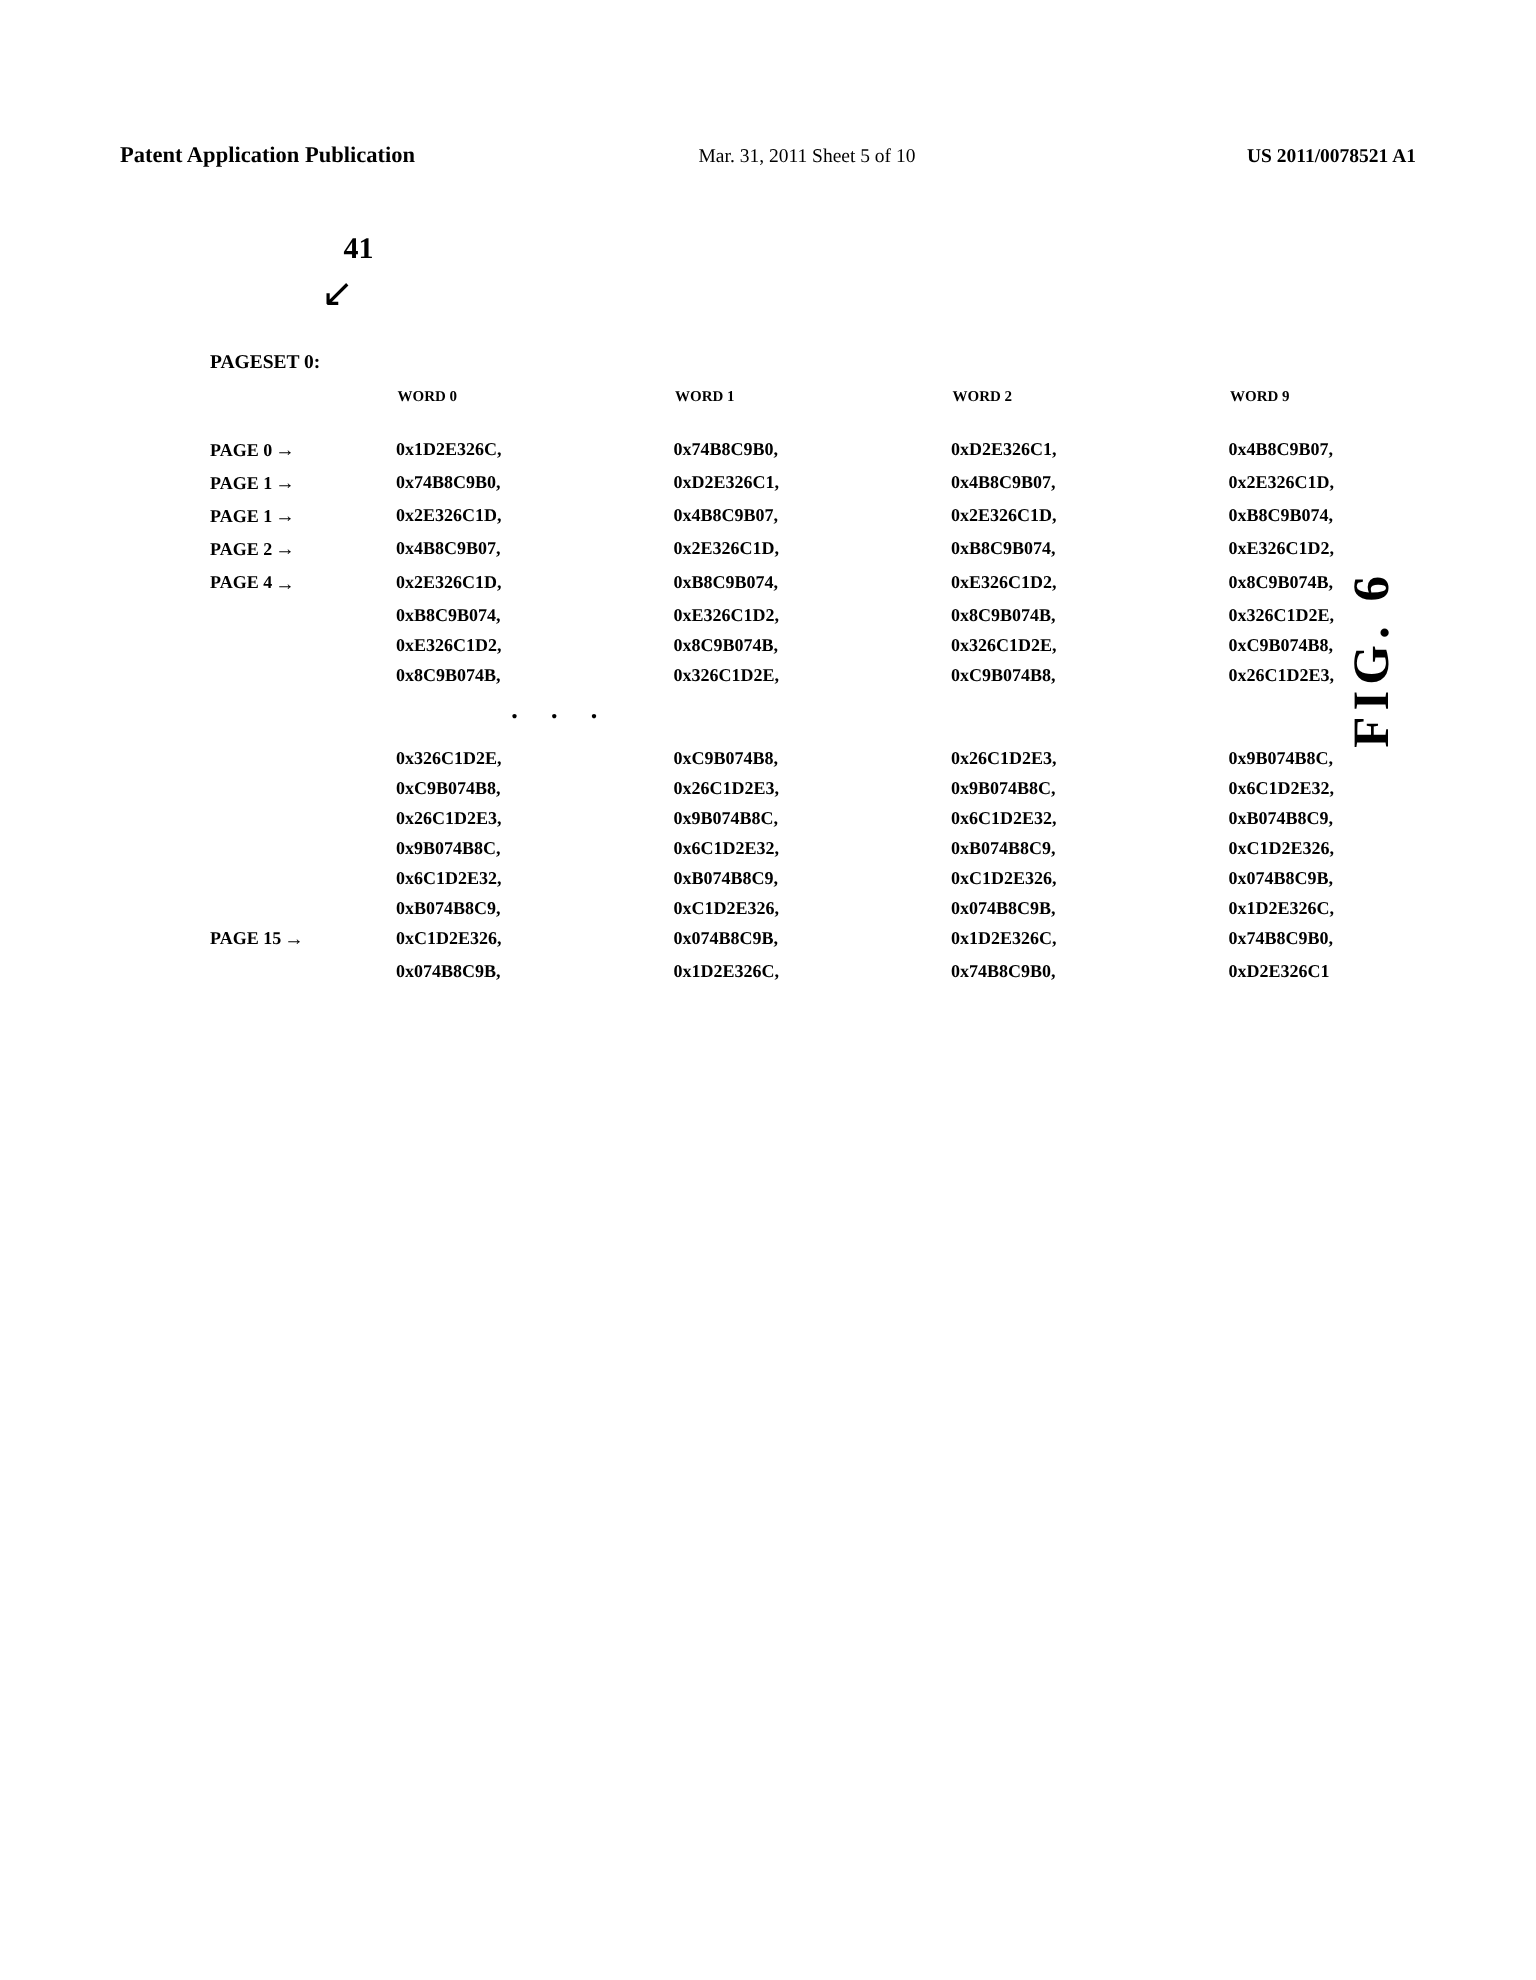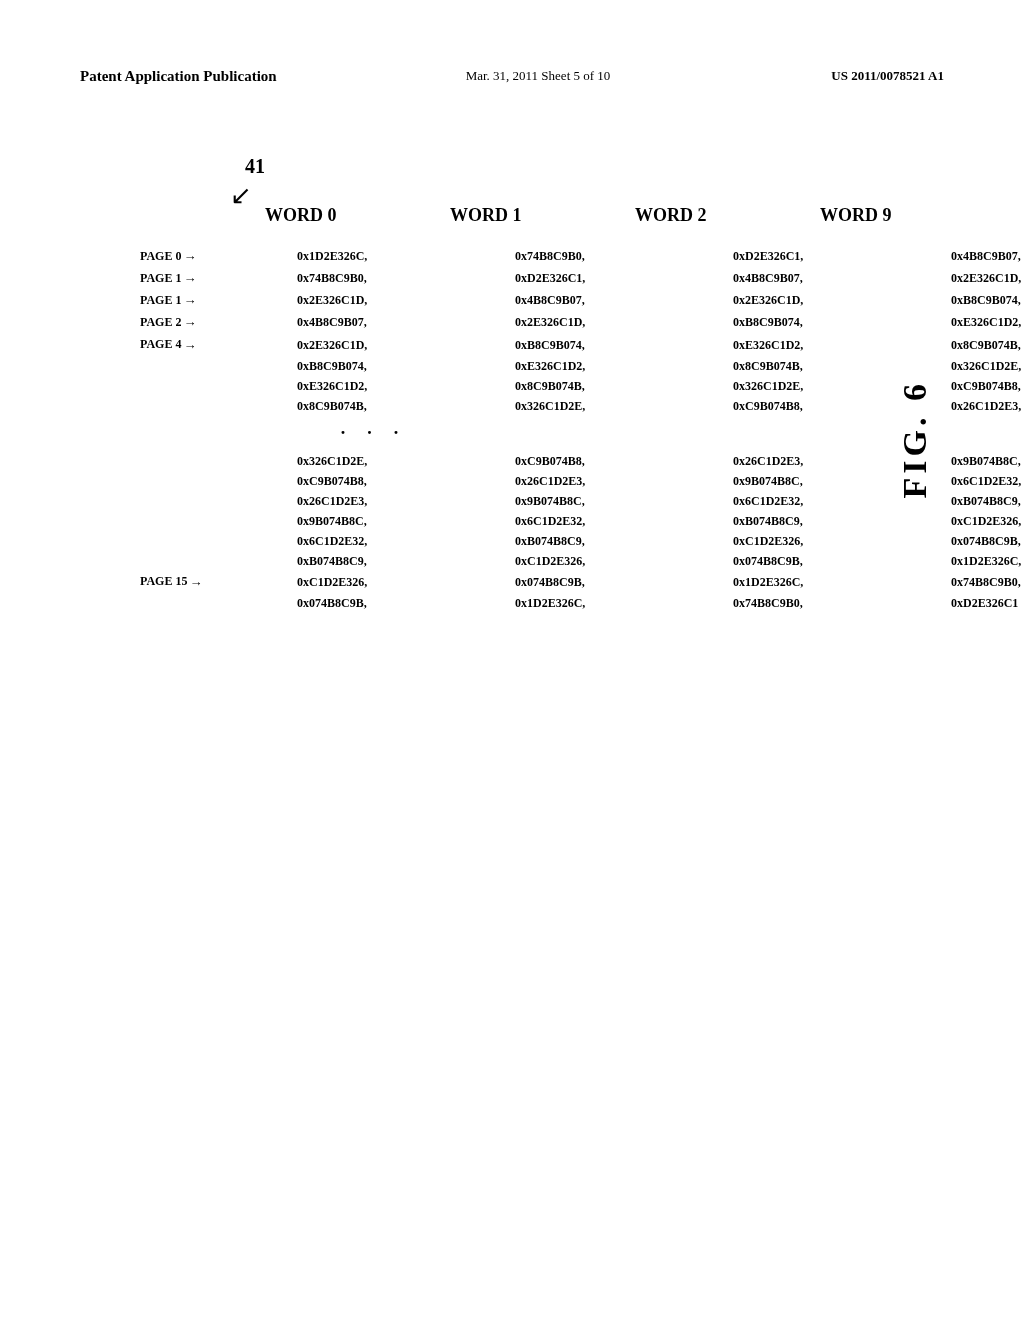--- a/index.html
+++ b/index.html
@@ -10,21 +10,21 @@
       height: 1320px;
       overflow: hidden;
       position: relative;
     }
 
     .page {
       width: 1024px;
       height: 1320px;
       background: #fff;
       position: relative;
-      padding: 68px 80px;
+      padding: 96px 80px;
     }
 
     
     .header {
       display: flex;
       justify-content: space-between;
       align-items: flex-start;
       margin-bottom: 20px;
       font-size: 14px;
     }
@@ -62,31 +62,30 @@
     }
 
     .col-word {
       width: 185px;
       flex-shrink: 0;
       text-align: left;
       padding-left: 5px;
     }
 
     .col-header {
-      font-size: 18px;
+      font-size: 10px;
       font-weight: bold;
       margin-bottom: 12px;
     }
 
     .data-row {
       display: flex;
-      align-items: center;
+      align-items: flex-start;
       margin-bottom: 2px;
       line-height: 1.55;
-      gap: 33px;
     }
 
     .row-label {
       width: 120px;
       flex-shrink: 0;
       font-size: 12px;
       display: flex;
       align-items: center;
       gap: 2px;
       white-space: nowrap;
@@ -114,27 +113,28 @@
 <body>
 
 <div class="page">
 
   <div class="header">
     <div class="header-left">Patent Application Publication</div>
     <div class="header-center">Mar. 31, 2011  Sheet 5 of 10</div>
     <div class="header-right">US 2011/0078521 A1</div>
   </div>
 
-  <div style="position:absolute; left:230px; top:155px;">
+  <div style="position:absolute; left:214px; top:155px;">
     <div style="font-size:20px; font-weight:bold; margin-left:15px;">41</div>
     <div style="font-size:26px; margin-top:2px;">↙</div>
   </div>
 
   <div class="data-table" style="margin-top:120px; margin-left:60px;">
 
+    <div class="pageset-label">PAGESET 0:</div>
 
     <div class="table-header-row">
       <div class="col-pageset"></div>
       <div class="col-word col-header">WORD 0</div>
       <div class="col-word col-header">WORD 1</div>
       <div class="col-word col-header">WORD 2</div>
       <div class="col-word col-header">WORD 9</div>
     </div>
 
     <div class="data-row">

